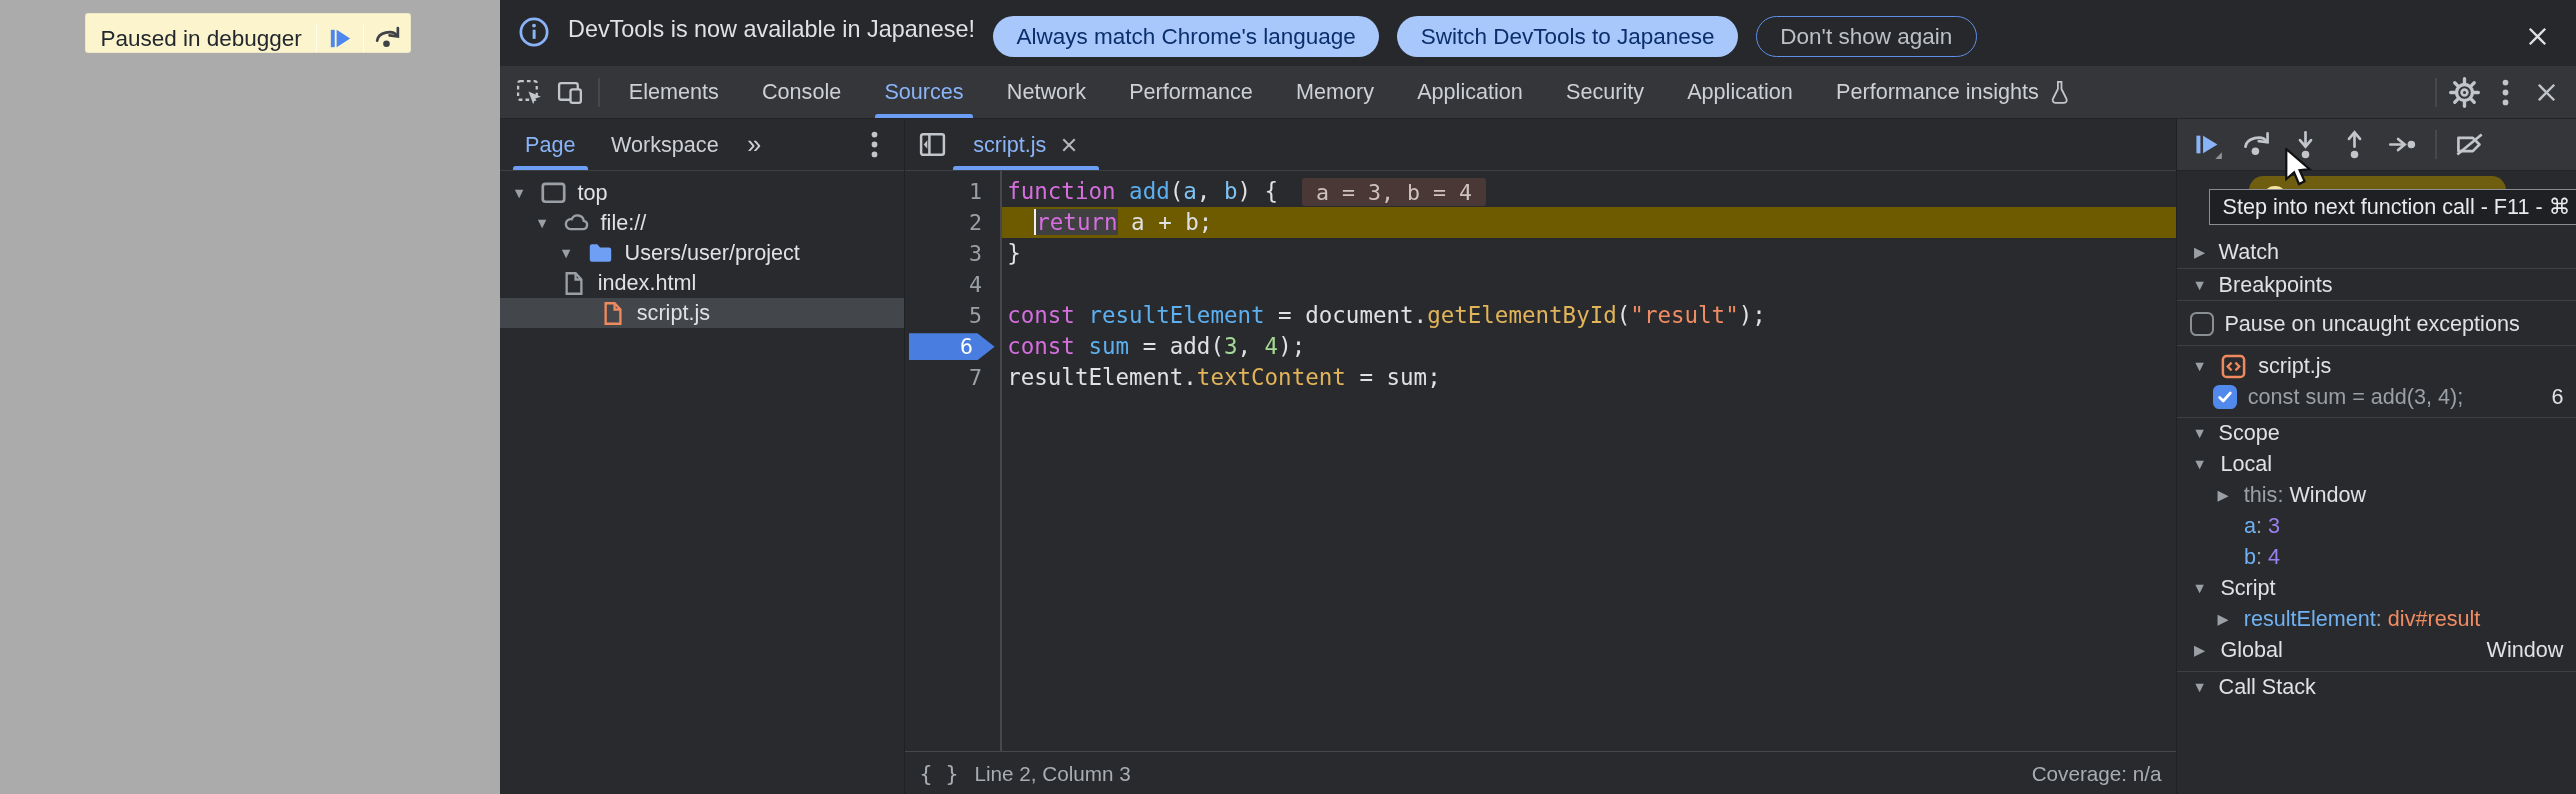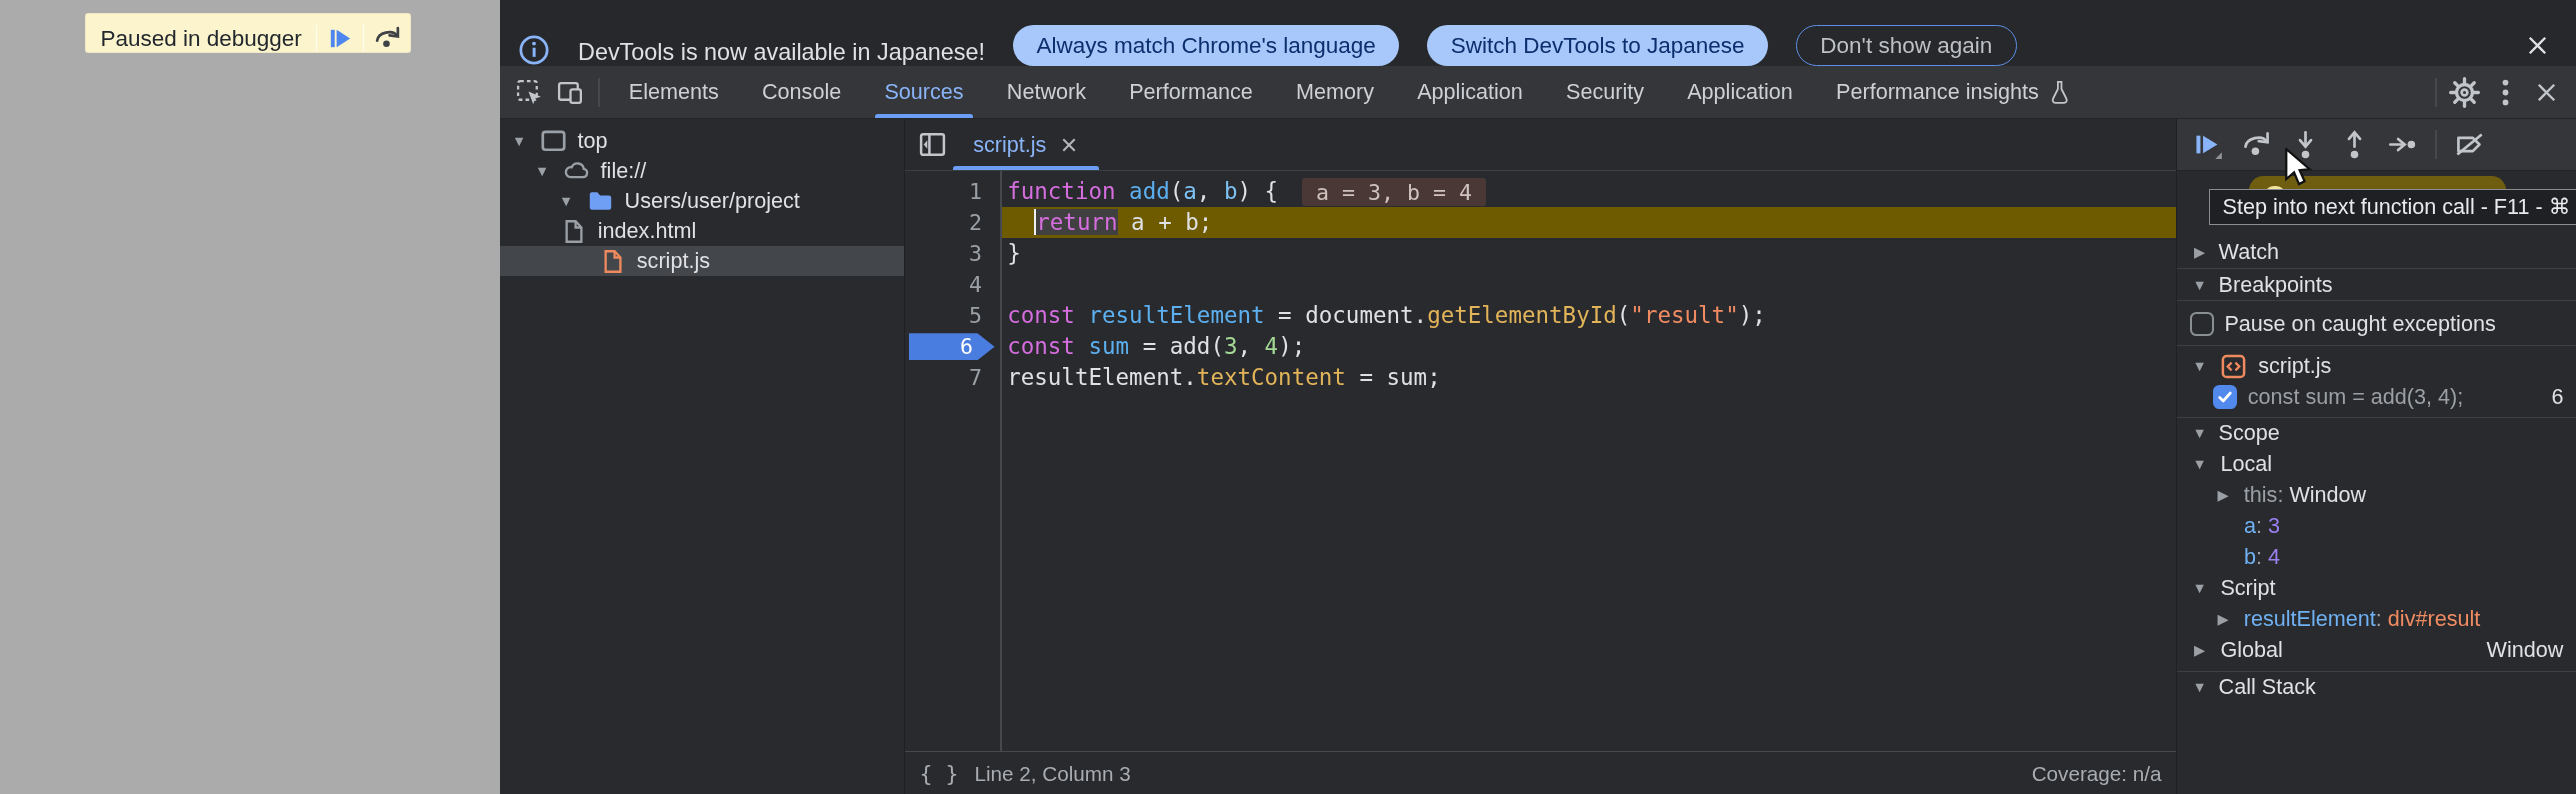--- a/index.html
+++ b/index.html
@@ -33,21 +33,21 @@
   
   .page-left{position:relative;width:500px;height:795px;background:var(--gray-page);flex:0 0 500px}
   .paused-badge{position:absolute;left:85px;top:12.6px;height:40px;display:flex;align-items:flex-end;background:#fbf4cd;border:1.8px solid #eee8c6;border-radius:2.7px;overflow:hidden}
   .paused-badge .pb-label{display:flex;align-items:center;padding:0 14.4px;font-size:22.5px;color:#23282e}
   .pb-btn{display:flex;align-items:center;justify-content:center;width:47px;border-left:1.8px solid #fffdf0}
 
   
   .devtools{position:relative;width:2076px;height:795px;background:var(--panel);display:flex;flex-direction:column;flex:0 0 2076px}
 
   
-  .notif{height:66px;background:var(--notif);display:flex;align-items:flex-end;padding:0 18px;gap:28px;flex:0 0 66px}
+  .notif{height:66px;background:var(--notif);display:flex;align-items:flex-start;padding:16px 18px;gap:18px;flex:0 0 66px}
   .notif-msg{font-size:23.4px;color:var(--text);white-space:nowrap}
   .pill{height:41px;border-radius:20.7px;padding:0 23.4px;display:flex;align-items:center;font-size:22.5px;background:var(--pill-bg);color:var(--pill-text);white-space:nowrap;cursor:default}
   .pill.ghost{background:transparent;border:1.8px solid #5f8fe8;color:#bdc1c6}
   .notif-spacer{flex:1}
 
   
   .mtoolbar{height:53px;background:var(--toolbar);border-bottom:0.9px solid #232427;display:flex;align-items:center;padding:0 9px;flex:0 0 53px}
   .tb-iconbtn{width:41px;height:41px;display:flex;align-items:center;justify-content:center}
   .v-div{width:1.8px;height:29px;background:var(--border-strong);margin:0 7.2px}
   .tabs{display:flex;height:100%}
@@ -262,20 +262,39 @@
               <line x1="6" y1="6" x2="22" y2="22"></line>
               <line x1="22" y1="6" x2="6" y2="22"></line>
             </svg>
         </span>
       </div>
     </div>
 
     <div class="content">
 
       <div class="navigator">
+        <div class="nav-tabbar">
+          <div class="nav-tab active">
+              <span>Page</span>
+            </div>
+          <div class="nav-tab">
+              <span>Workspace</span>
+            </div>
+          <div class="nav-more">»</div>
+          <div class="nav-spacer"></div>
+          <div class="tb-iconbtn">
+            <span>
+              <svg width="9" height="31" viewBox="0 0 8 28">
+                  <circle cx="4" cy="5" r="2.6" fill="#c2c6cb"></circle>
+                  <circle cx="4" cy="14" r="2.6" fill="#c2c6cb"></circle>
+                  <circle cx="4" cy="23" r="2.6" fill="#c2c6cb"></circle>
+                </svg>
+            </span>
+          </div>
+        </div>
         <div class="tree">
           <div class="tree-row" style="padding-left:9px">
             <span class="tw">▼</span>
             <span class="ti">
               <svg width="25" height="21.6" viewBox="0 0 28 24" fill="none">
                   <rect x="2" y="2" width="24" height="20" rx="3" stroke="#9aa0a6" stroke-width="3"></rect>
                 </svg>
             </span>
             <span>top</span>
           </div>
@@ -458,21 +477,21 @@
               <span>Watch</span>
             </div>
 
             <div class="hdr bt">
               <span class="arr">▼</span>
               <span>Breakpoints</span>
             </div>
             <div style="border-top:1.8px solid var(--border-soft);padding:7.2px 0 5.4px">
               <div class="drow">
                 <span class="cb"></span>
-                <span>Pause on caught exceptions</span>
+                <span>Pause on uncaught exceptions</span>
               </div>
             </div>
             <div style="border-top:1.8px solid var(--border-soft);padding:5.4px 0 3.6px">
               <div class="drow">
                 <span class="arr">▼</span>
                 <span>
                   <svg width="27" height="27" viewBox="0 0 28 28" fill="none" stroke="#ef8a5e" stroke-width="2.6">
                       <rect x="3" y="3" width="22" height="22" rx="4"></rect>
                       <path d="M12 10 l-4 4 l4 4 M16 10 l4 4 l-4 4" stroke-width="2.4"></path>
                     </svg>

